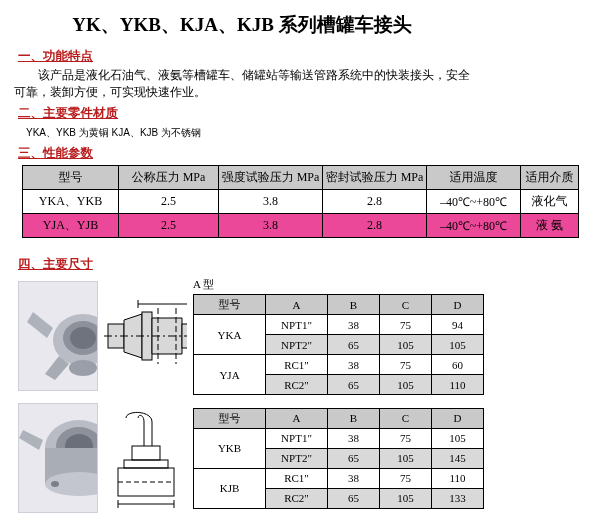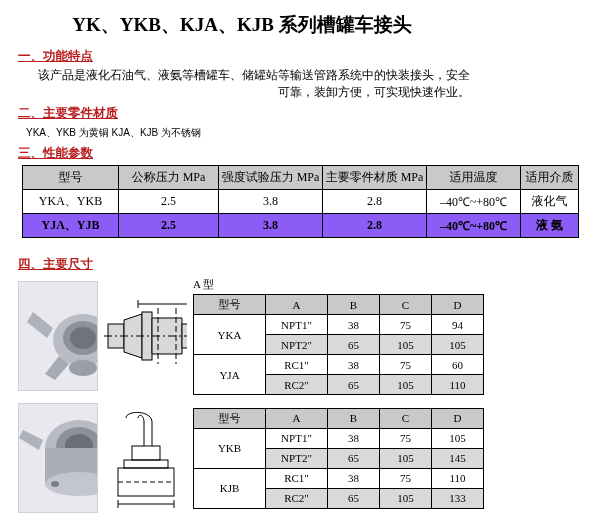--- a/index.html
+++ b/index.html
@@ -34,24 +34,23 @@
     color: #b91c1c;
     font-weight: bold;
     font-size: 12.5px;
     font-family: "Liberation Sans", sans-serif;
     margin: 4px 0 2px 18px;
     text-decoration: underline;
   }
   .para {
     font-size: 12px;
     line-height: 17px;
-    margin: 0 14px 0 14px;
+    margin: 0 4px 0 14px;
     text-indent: 24px;
     font-family: Liberation Serif, serif;
-    text-align: right;
   }
   .para2 {
     font-size: 10px;
     line-height: 17px;
     margin: 0 14px 0 14px;
     text-indent: 12px;
     font-family: "Liberation Sans", sans-serif;
   }
   .spec-wrap {
     margin: 3px 0 0 22px;
@@ -69,22 +68,21 @@
     font-size: 12px;
     font-family: "Liberation Serif", serif;
     height: 23px;
     padding: 0;
   }
   table.spec thead td {
     background: #c9c9c9;
     font-weight: normal;
   }
   .cell-gray {
-    background: #8b5cf6;
-    font-weight: bold;
+    background: #ec4899;
   }
   .dim-title {
     font-size: 11px;
     font-family: "Liberation Serif", serif;
     margin-bottom: 2px;
   }
   table.dim {
     width: 290px;
     table-layout: fixed;
   }
@@ -155,21 +153,21 @@
           <col style="width:104px">
         <col style="width:104px">
           <col style="width:94px">
           <col style="width:58px">
       </colgroup>
       <thead>
         <tr>
           <td>型号</td>
           <td>公称压力 MPa</td>
           <td>强度试验压力 MPa</td>
-          <td>主要零件材质 MPa</td>
+          <td>密封试验压力 MPa</td>
           <td>适用温度</td>
           <td>适用介质</td>
         </tr>
       </thead>
       <tbody>
         <tr>
           <td>YKA、YKB</td>
           <td>2.5</td>
           <td>3.8</td>
           <td>2.8</td>

